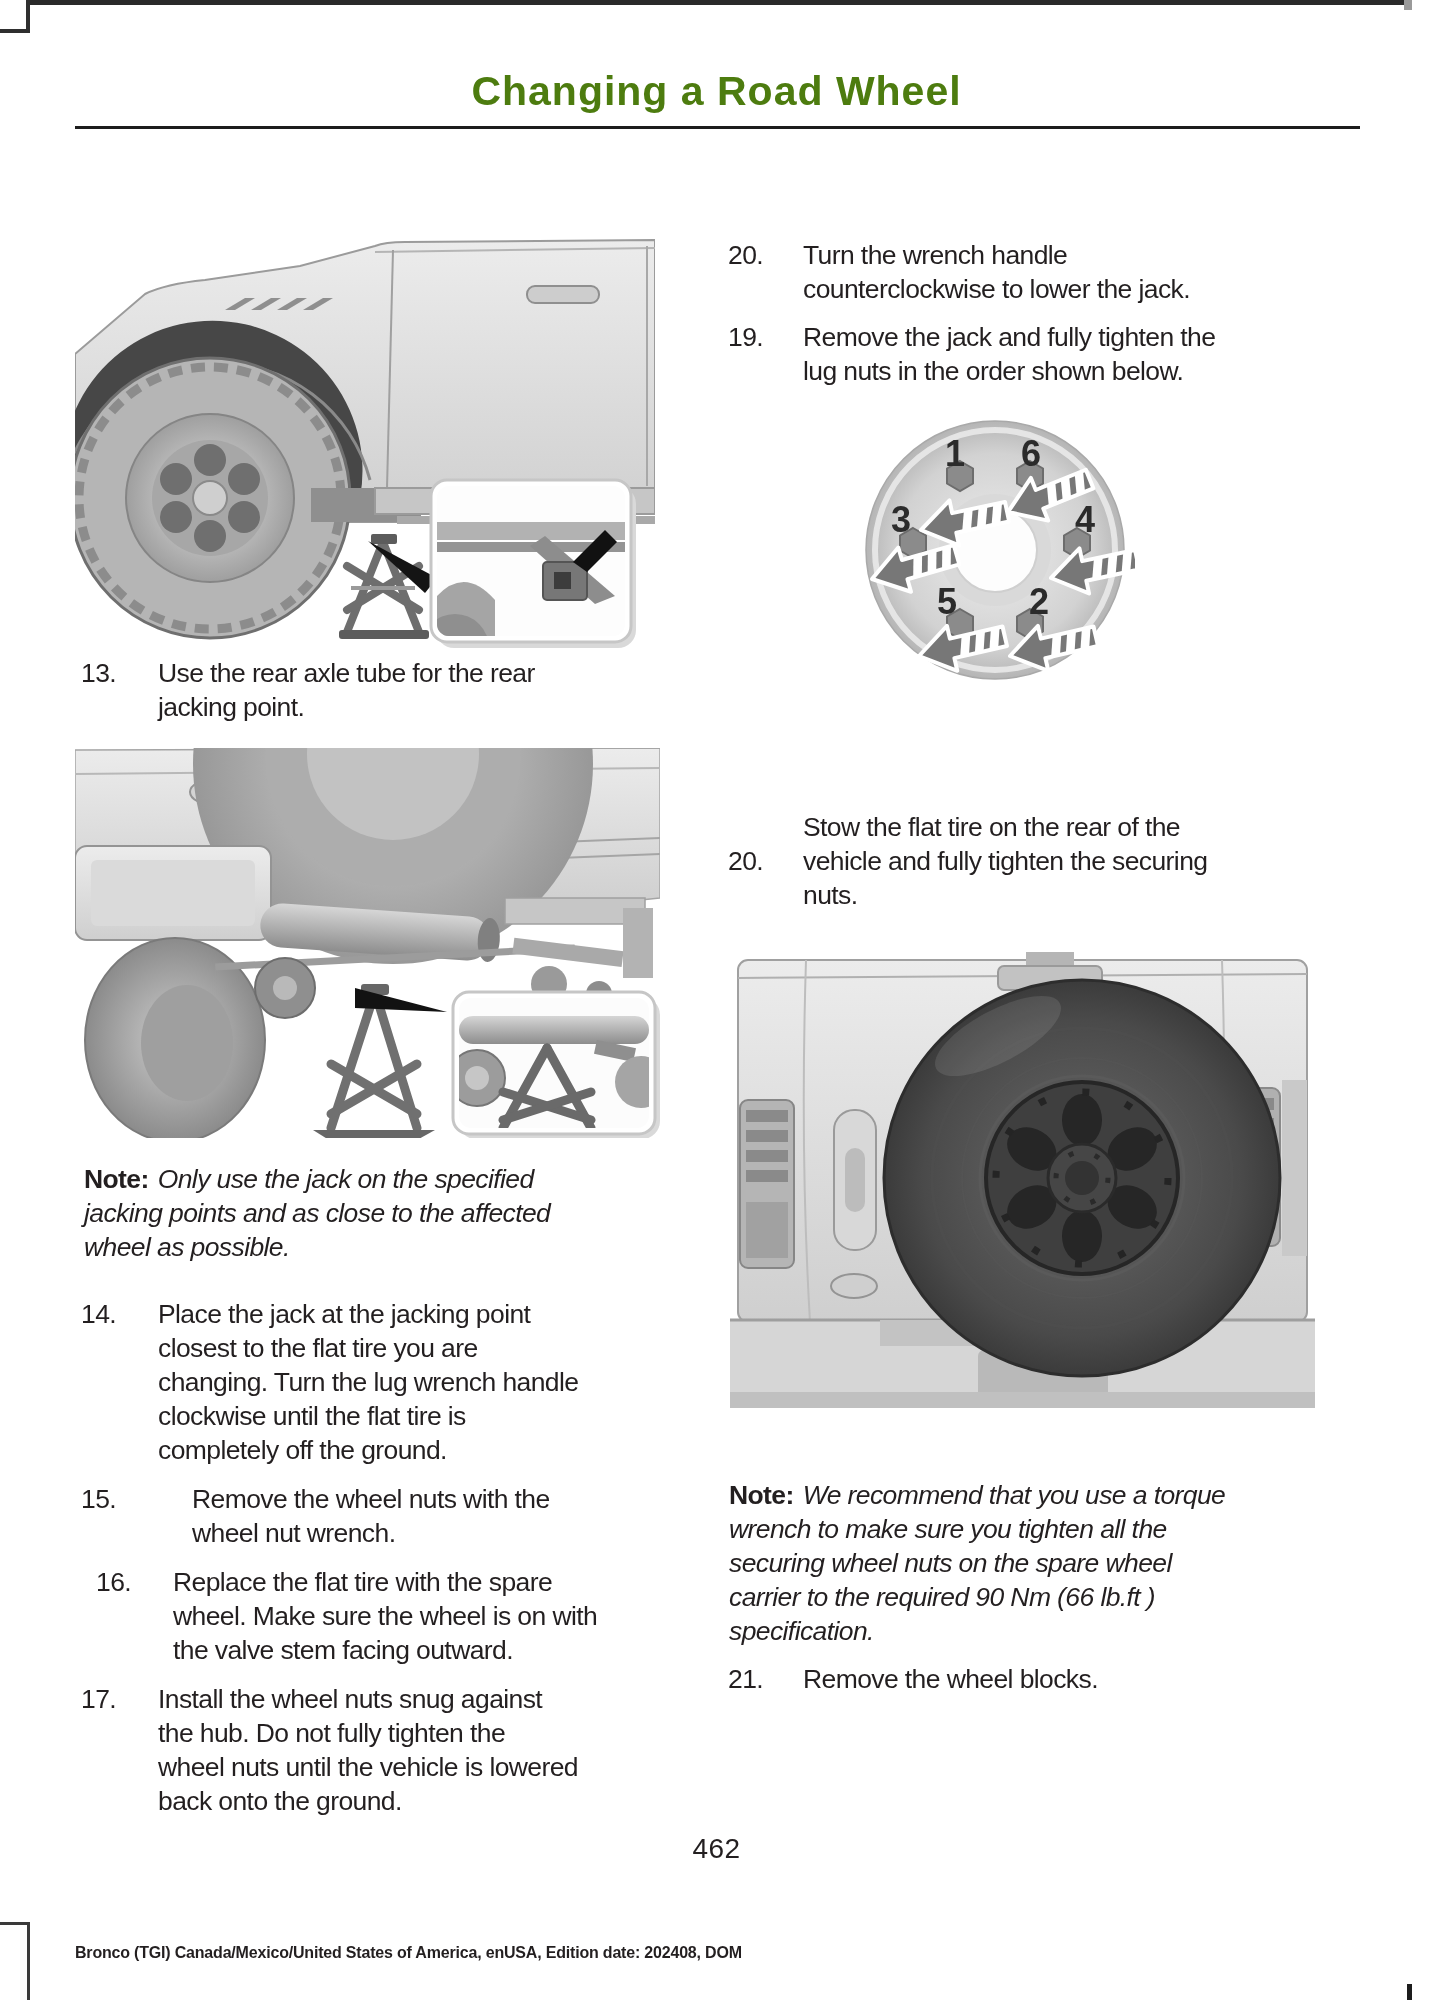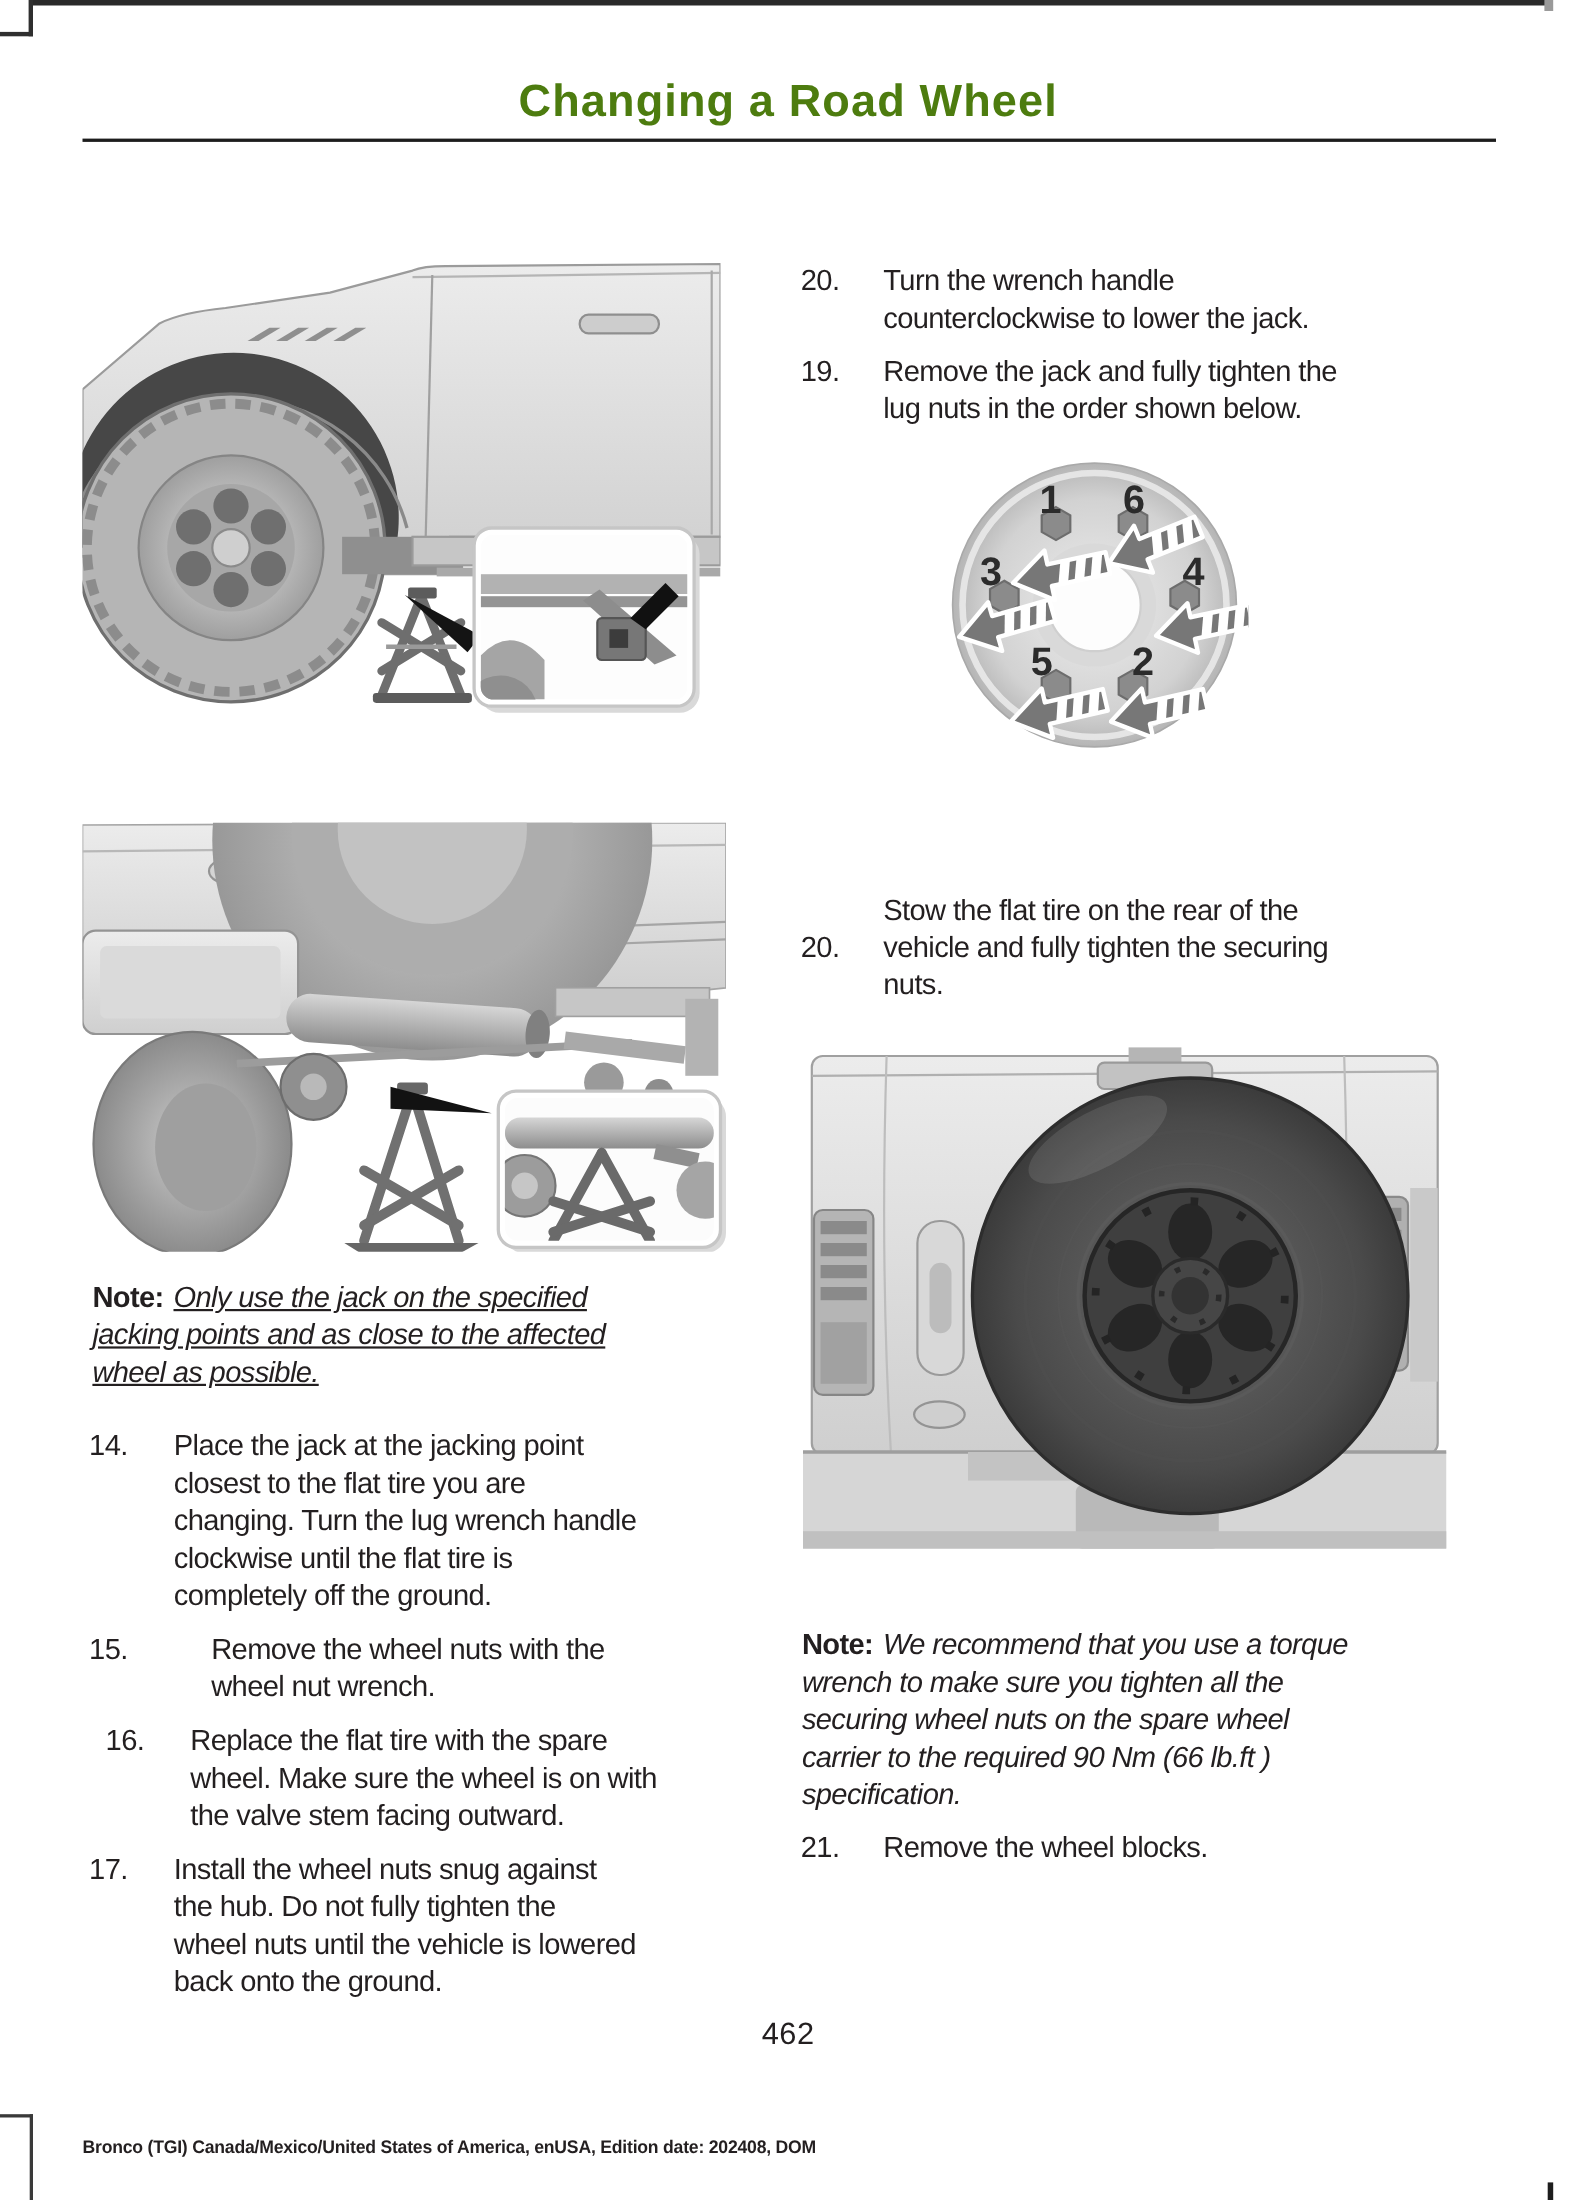--- a/index.html
+++ b/index.html
@@ -113,20 +113,25 @@
           <rect x="468" y="326" width="44" height="38" rx="4" fill="#777777" stroke="#555555" stroke-width="2"></rect>
           <rect x="479" y="336" width="17" height="17" fill="#3c3c3c"></rect>
           <path d="M362,360 Q390,330 420,364 L420,400 L362,400 Z" fill="#a5a5a5"></path>
           <circle cx="380" cy="412" r="34" fill="#8f8f8f"></circle>
           <polygon points="498,326 530,294 542,306 512,336" fill="#111111"></polygon>
         </g>
       </g>
     </g>
   </svg>
 
+  <div class="step" style="left:81px;top:656px;width:600px;">
+    <span class="num">13.</span>
+    <span class="txt">Use the rear axle tube for the rear
+jacking point.</span>
+  </div>
 
   <svg class="figure" style="left:75px;top:748px;" width="585" height="390" viewBox="0 0 585 390">
     <defs>
       <radialGradient id="humpG">
           <stop offset="0" stop-color="#d0d0d0"></stop>
           <stop offset="1" stop-color="#989898"></stop>
         </radialGradient>
       <radialGradient id="tireG">
           <stop offset="0" stop-color="#cdcdcd"></stop>
           <stop offset="1" stop-color="#8b8b8b"></stop>
@@ -196,21 +201,21 @@
             <path d="M428,344 L516,372"></path>
               <path d="M428,372 L516,344"></path>
           </g>
           <circle cx="566" cy="334" r="26" fill="#a5a5a5"></circle>
         </g>
       </g>
     </g>
   </svg>
 
   <div class="note" style="left:84px;top:1162px;width:578px;">
-    <b>Note:</b><span class="txt" style="white-space:pre-line;text-decoration:underline;">Only use the jack on the specified
+    <b>Note:</b><span class="txt" style="white-space:pre-line;">Only use the jack on the specified
 jacking points and as close to the affected
 wheel as possible.</span>
   </div>
 
   <div class="step" style="left:81px;top:1297px;width:600px;">
     <span class="num">14.</span>
     <span class="txt">Place the jack at the jacking point
 closest to the flat tire you are
 changing. Turn the lug wrench handle
 clockwise until the flat tire is

